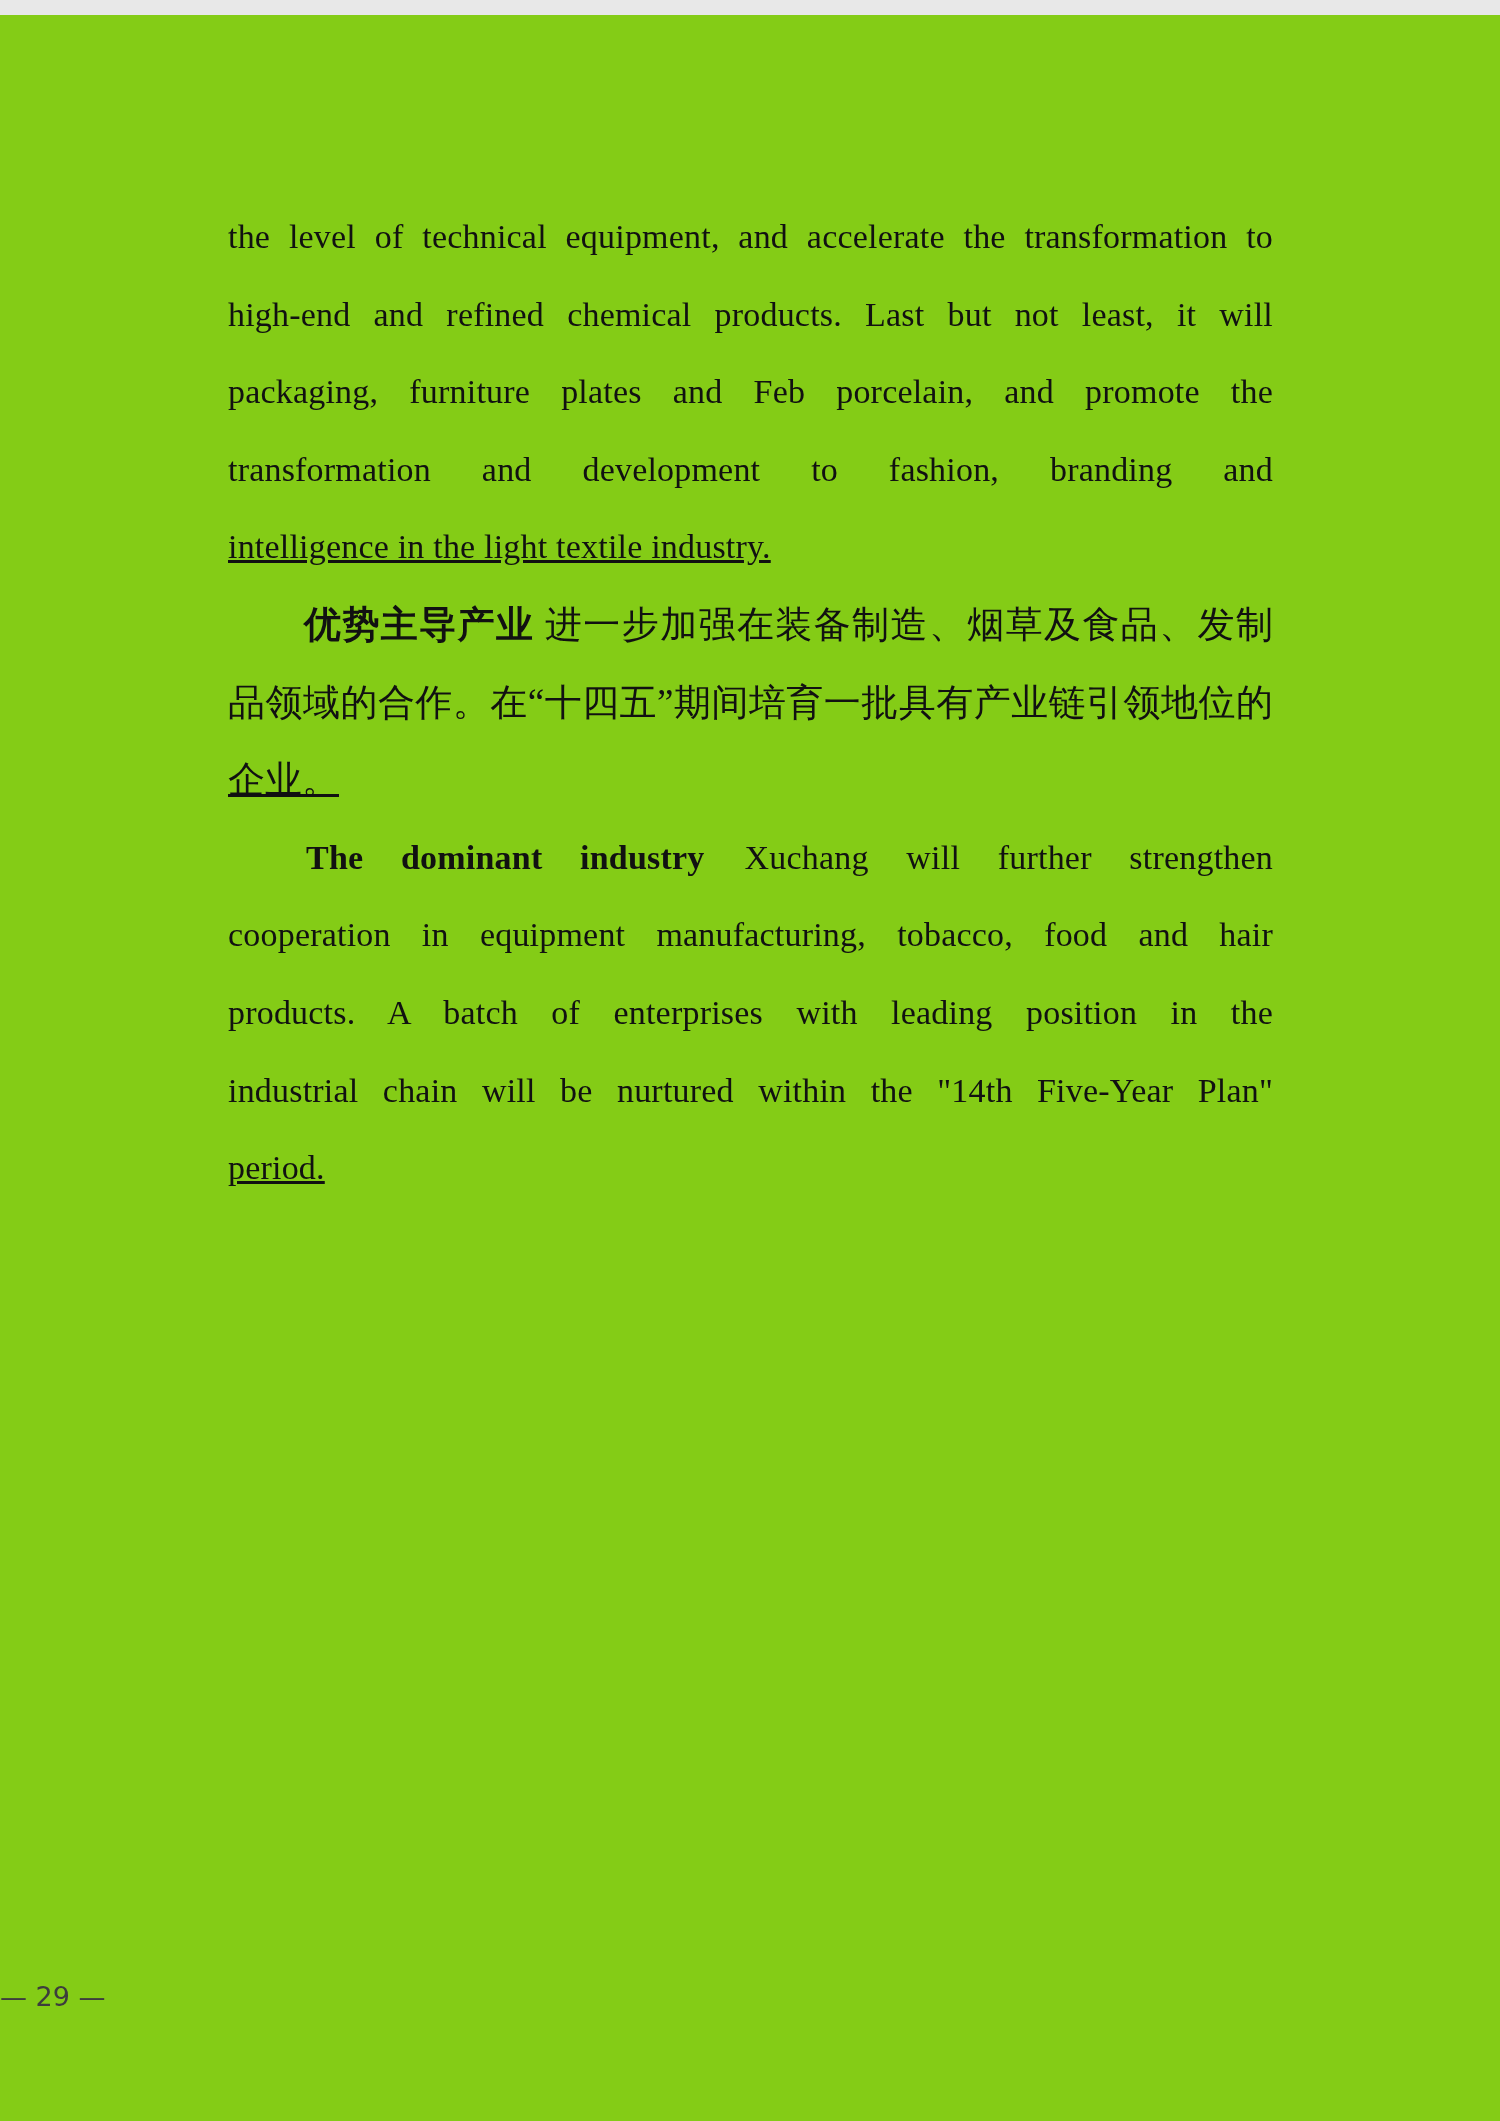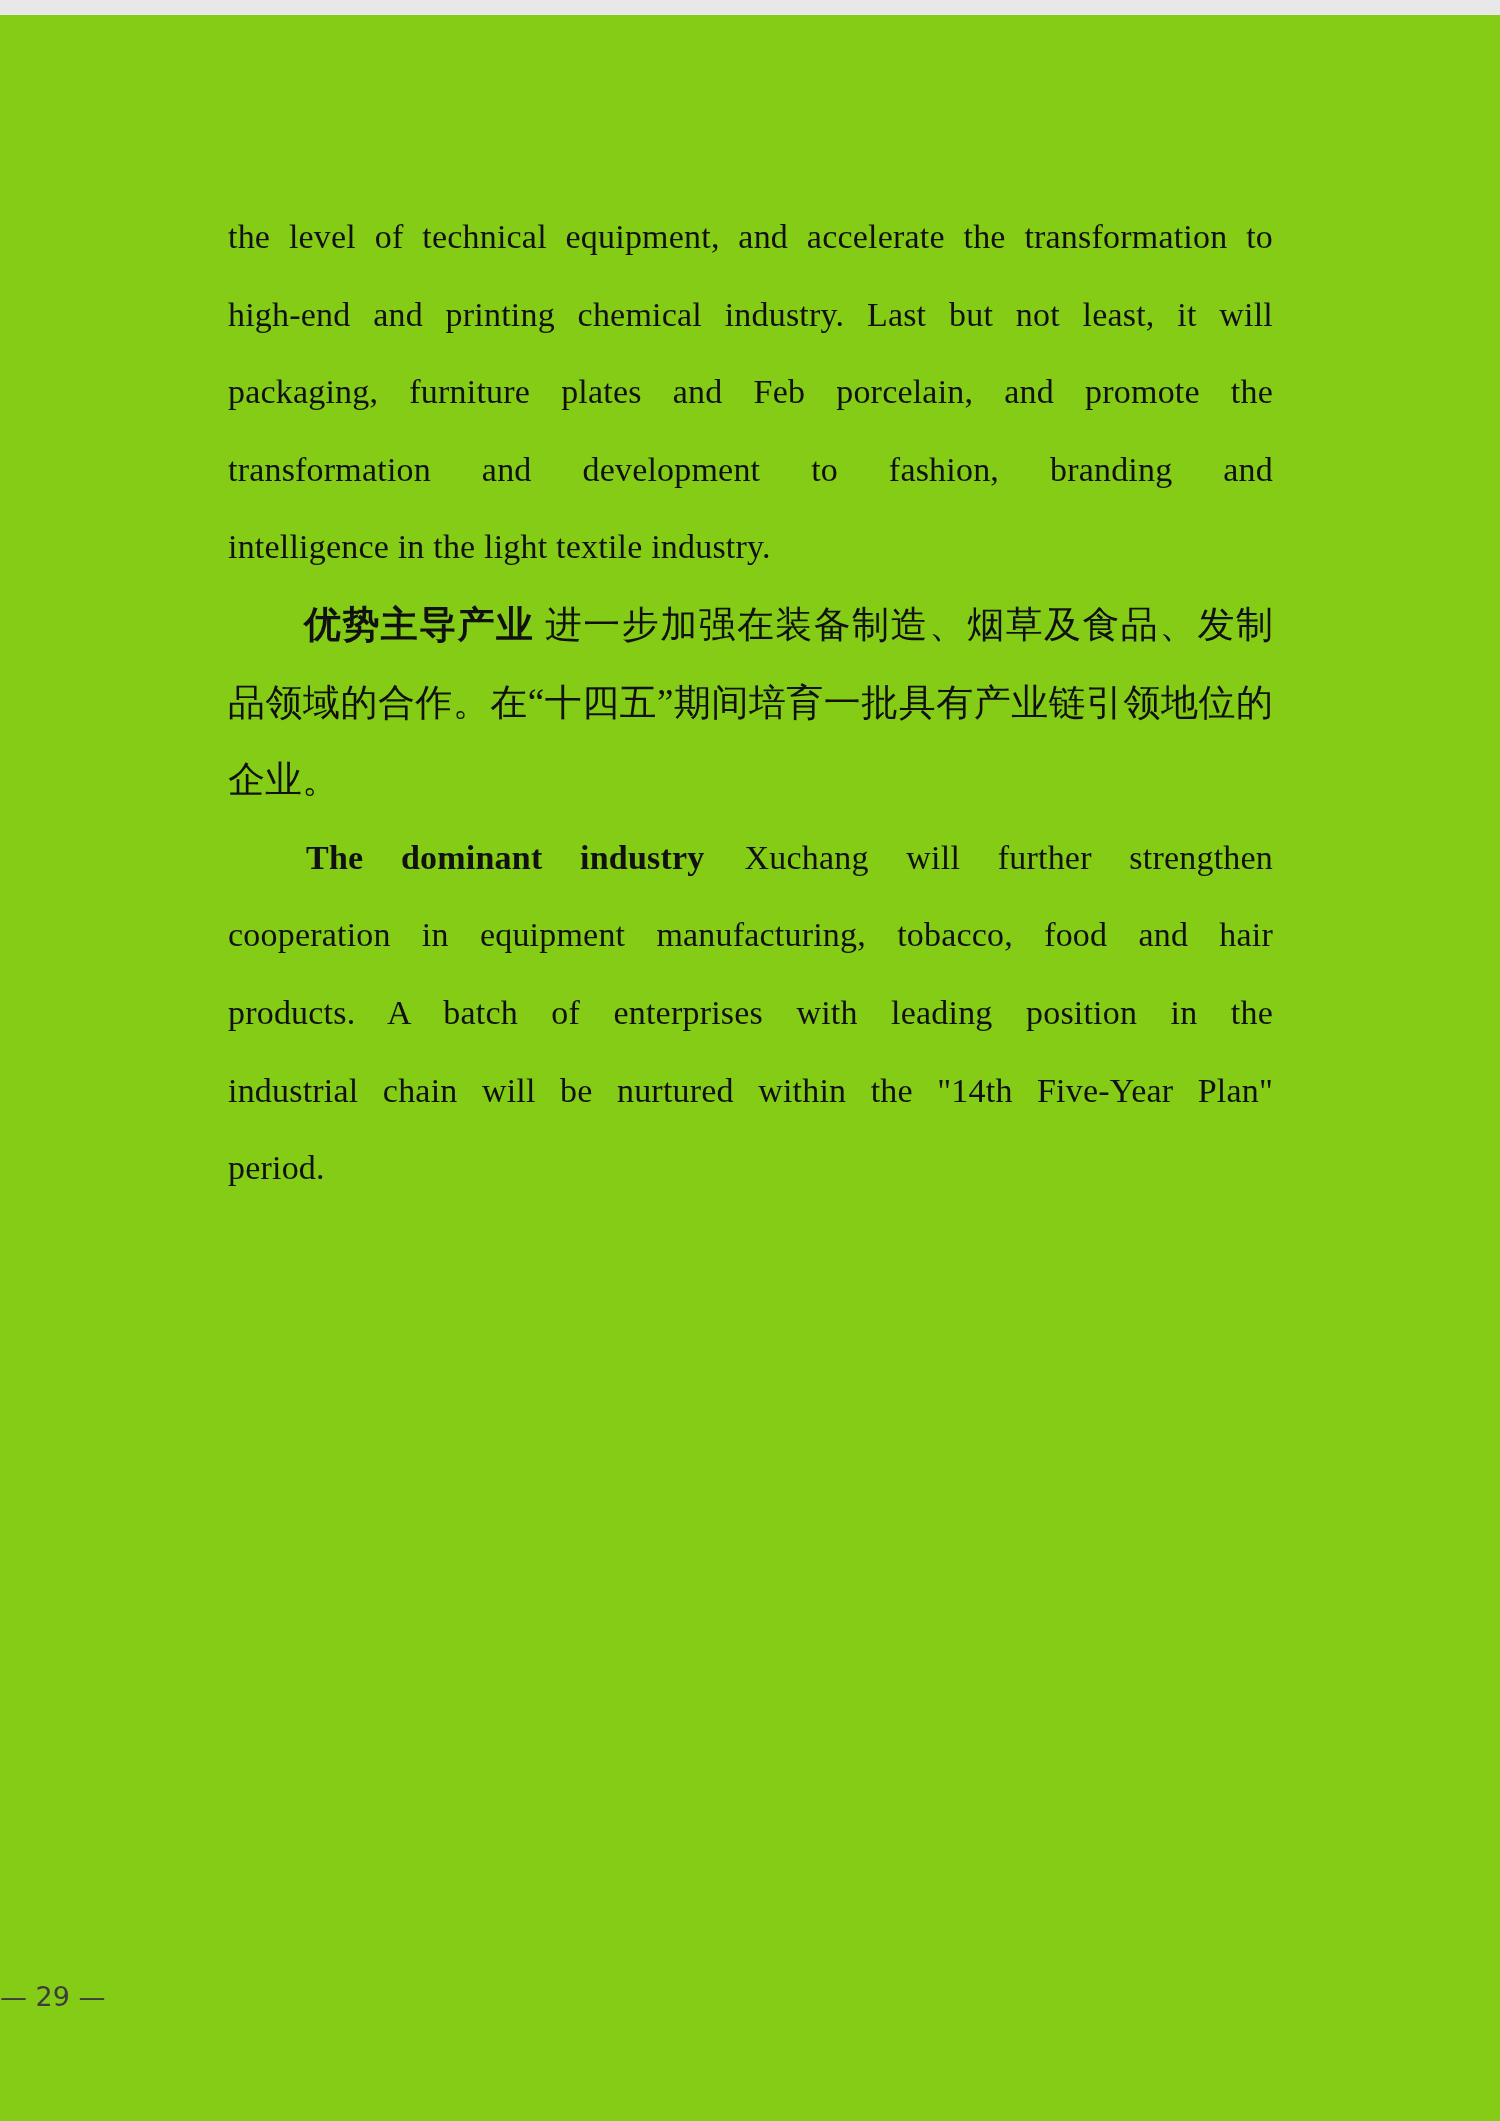--- a/index.html
+++ b/index.html
@@ -31,20 +31,21 @@
     text-align: justify;
     text-align-last: justify;
   }
   .line.cjk {
     font-size: 37px;
     letter-spacing: 0;
   }
   .line.last {
     text-align: left;
     text-align-last: left;
+    text-decoration: underline;
   }
   .line.indent-cjk {
     padding-left: 76px;
   }
   .line.indent-en {
     padding-left: 78px;
   }
   .bold {
     font-weight: bold;
   }
@@ -65,21 +66,21 @@
 </style>
 </head>
 <body>
 
 <div class="page">
 
   <div class="content">
 
     <div>
       <div class="line">the level of technical equipment, and accelerate the transformation to</div>
-      <div class="line">high-end and printing chemical industry. Last but not least, it will</div>
+      <div class="line">high-end and refined chemical products. Last but not least, it will</div>
       <div class="line">packaging, furniture plates and Feb porcelain, and promote the</div>
       <div class="line">transformation and development to fashion, branding and</div>
       <div class="line last">intelligence in the light textile industry.</div>
     </div>
 
     <div>
       <div class="line cjk indent-cjk"><span class="bold">优势主导产业</span> <span>进一步加强在装备制造、烟草及食品、发制</span></div>
       <div class="line cjk">品领域的合作。在“十四五”期间培育一批具有产业链引领地位的</div>
       <div class="line cjk last">企业。</div>
     </div>

